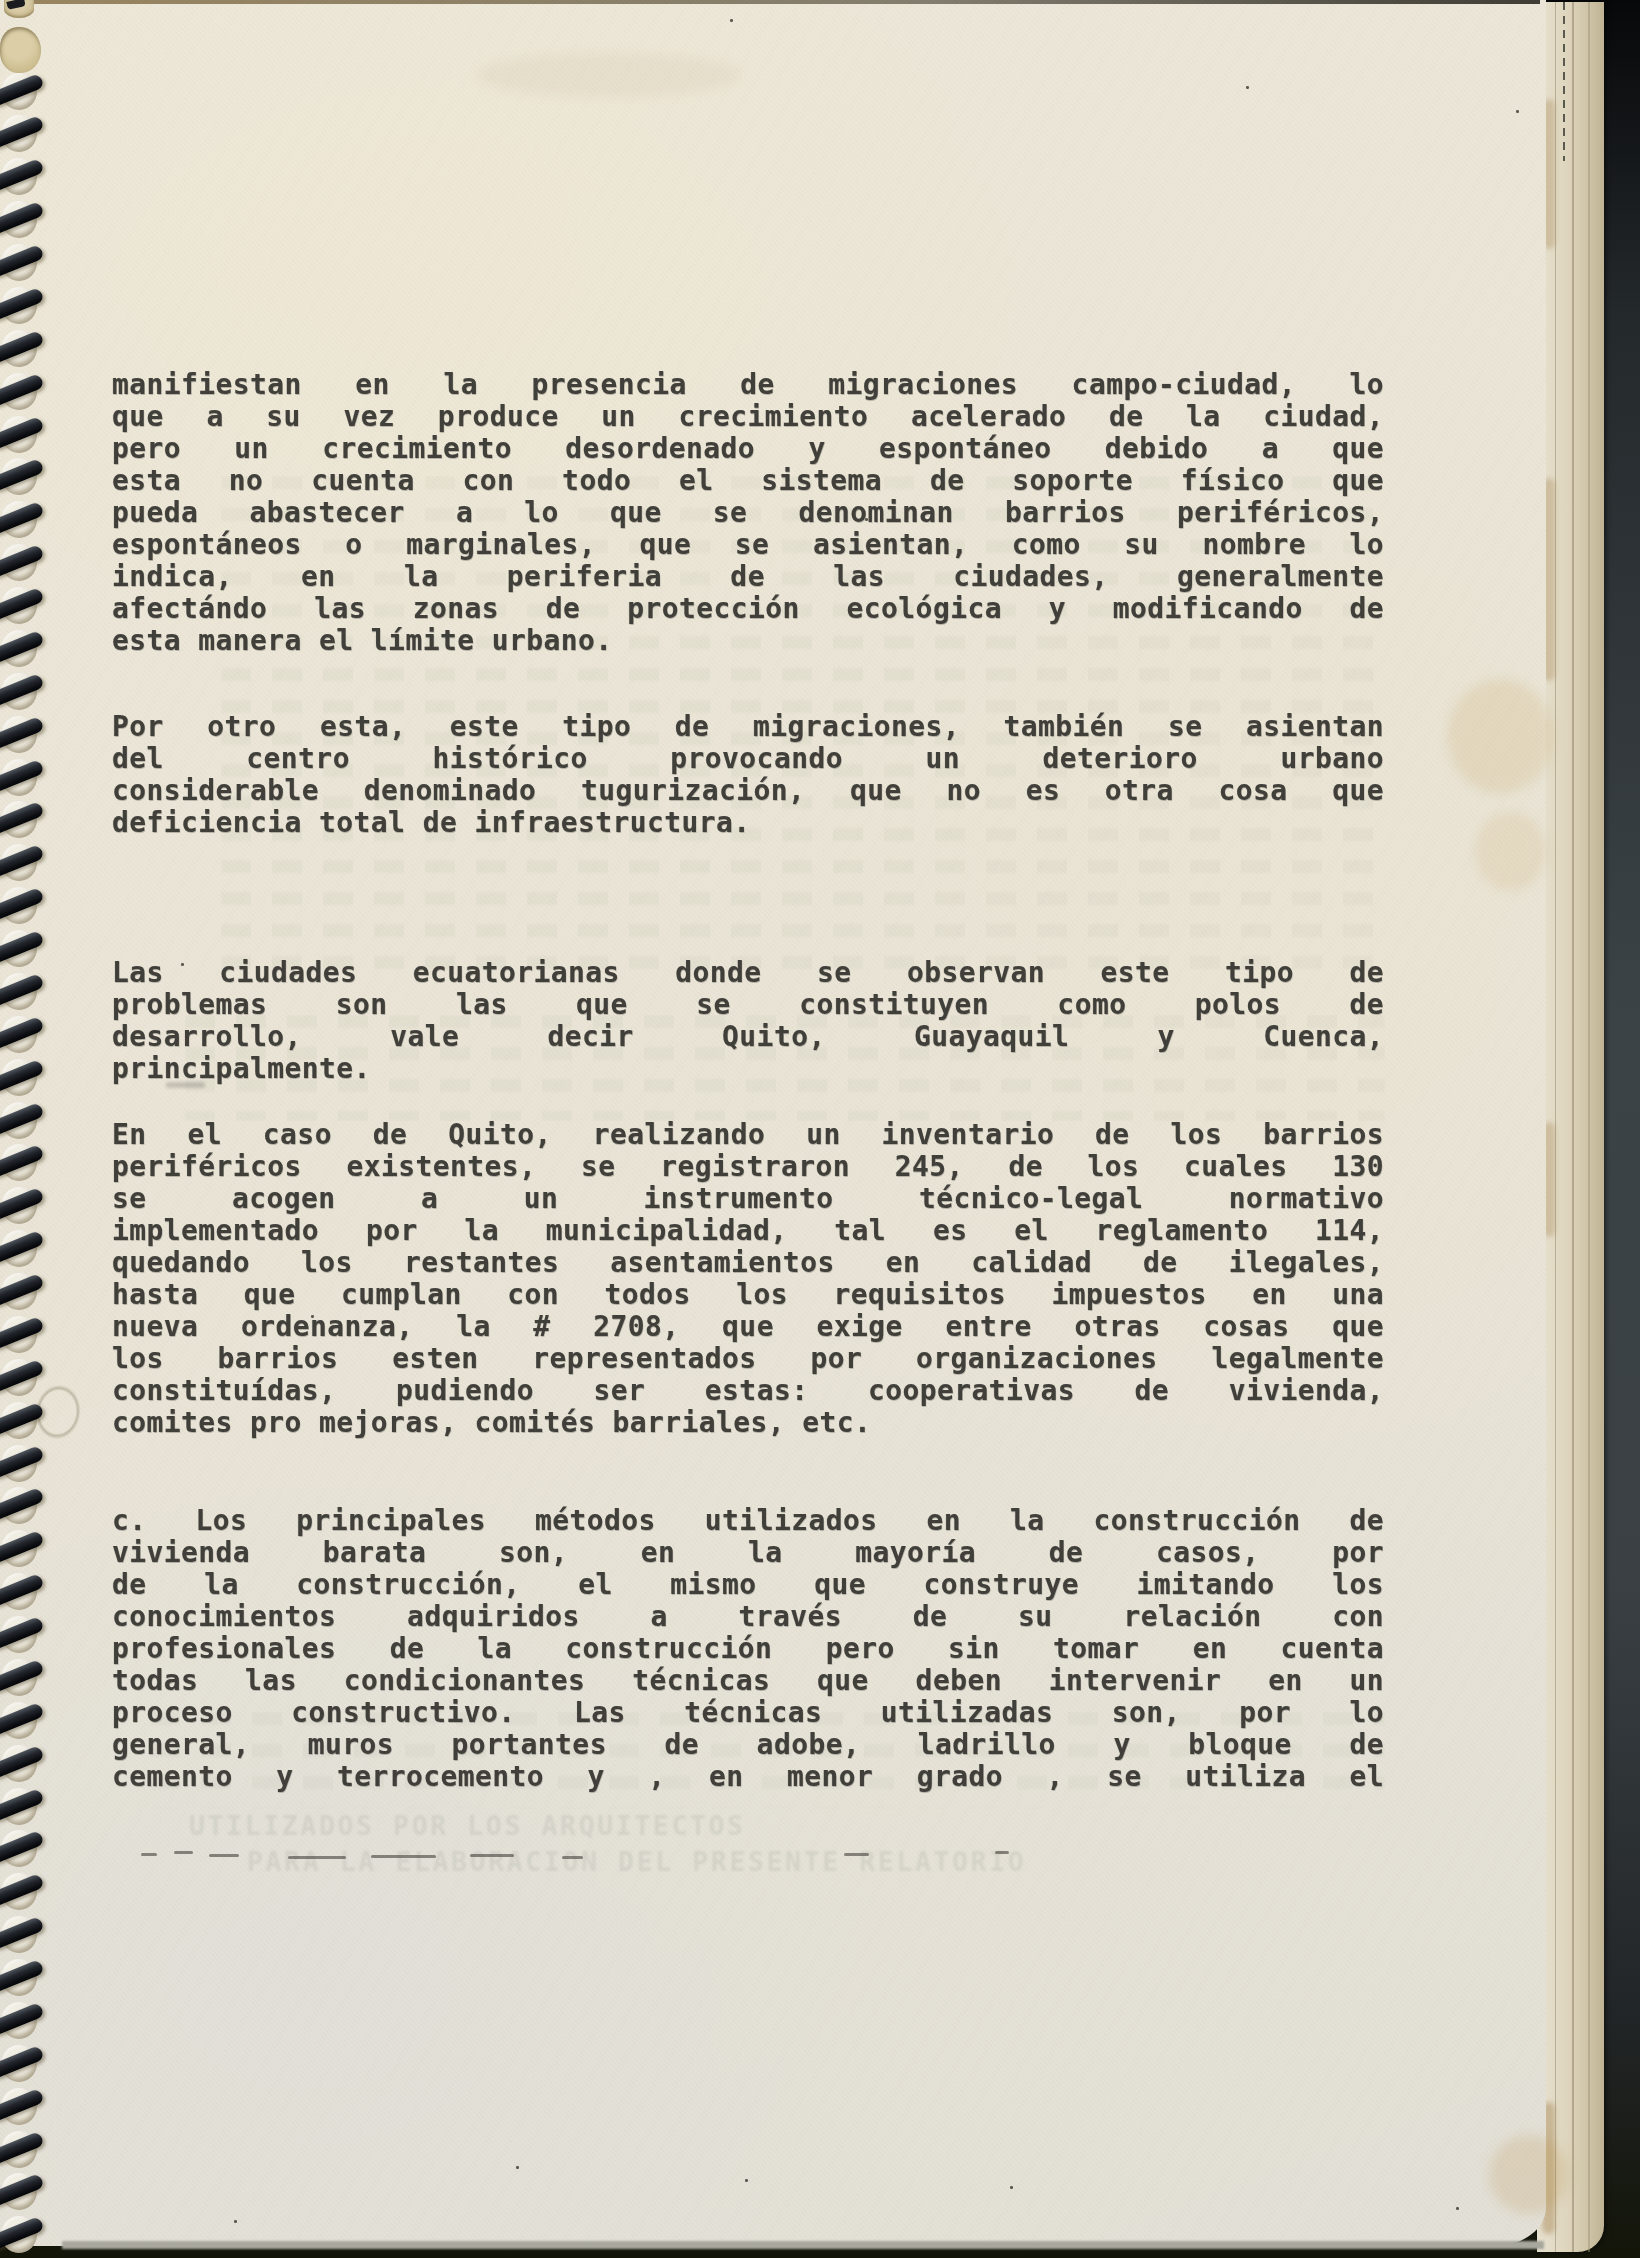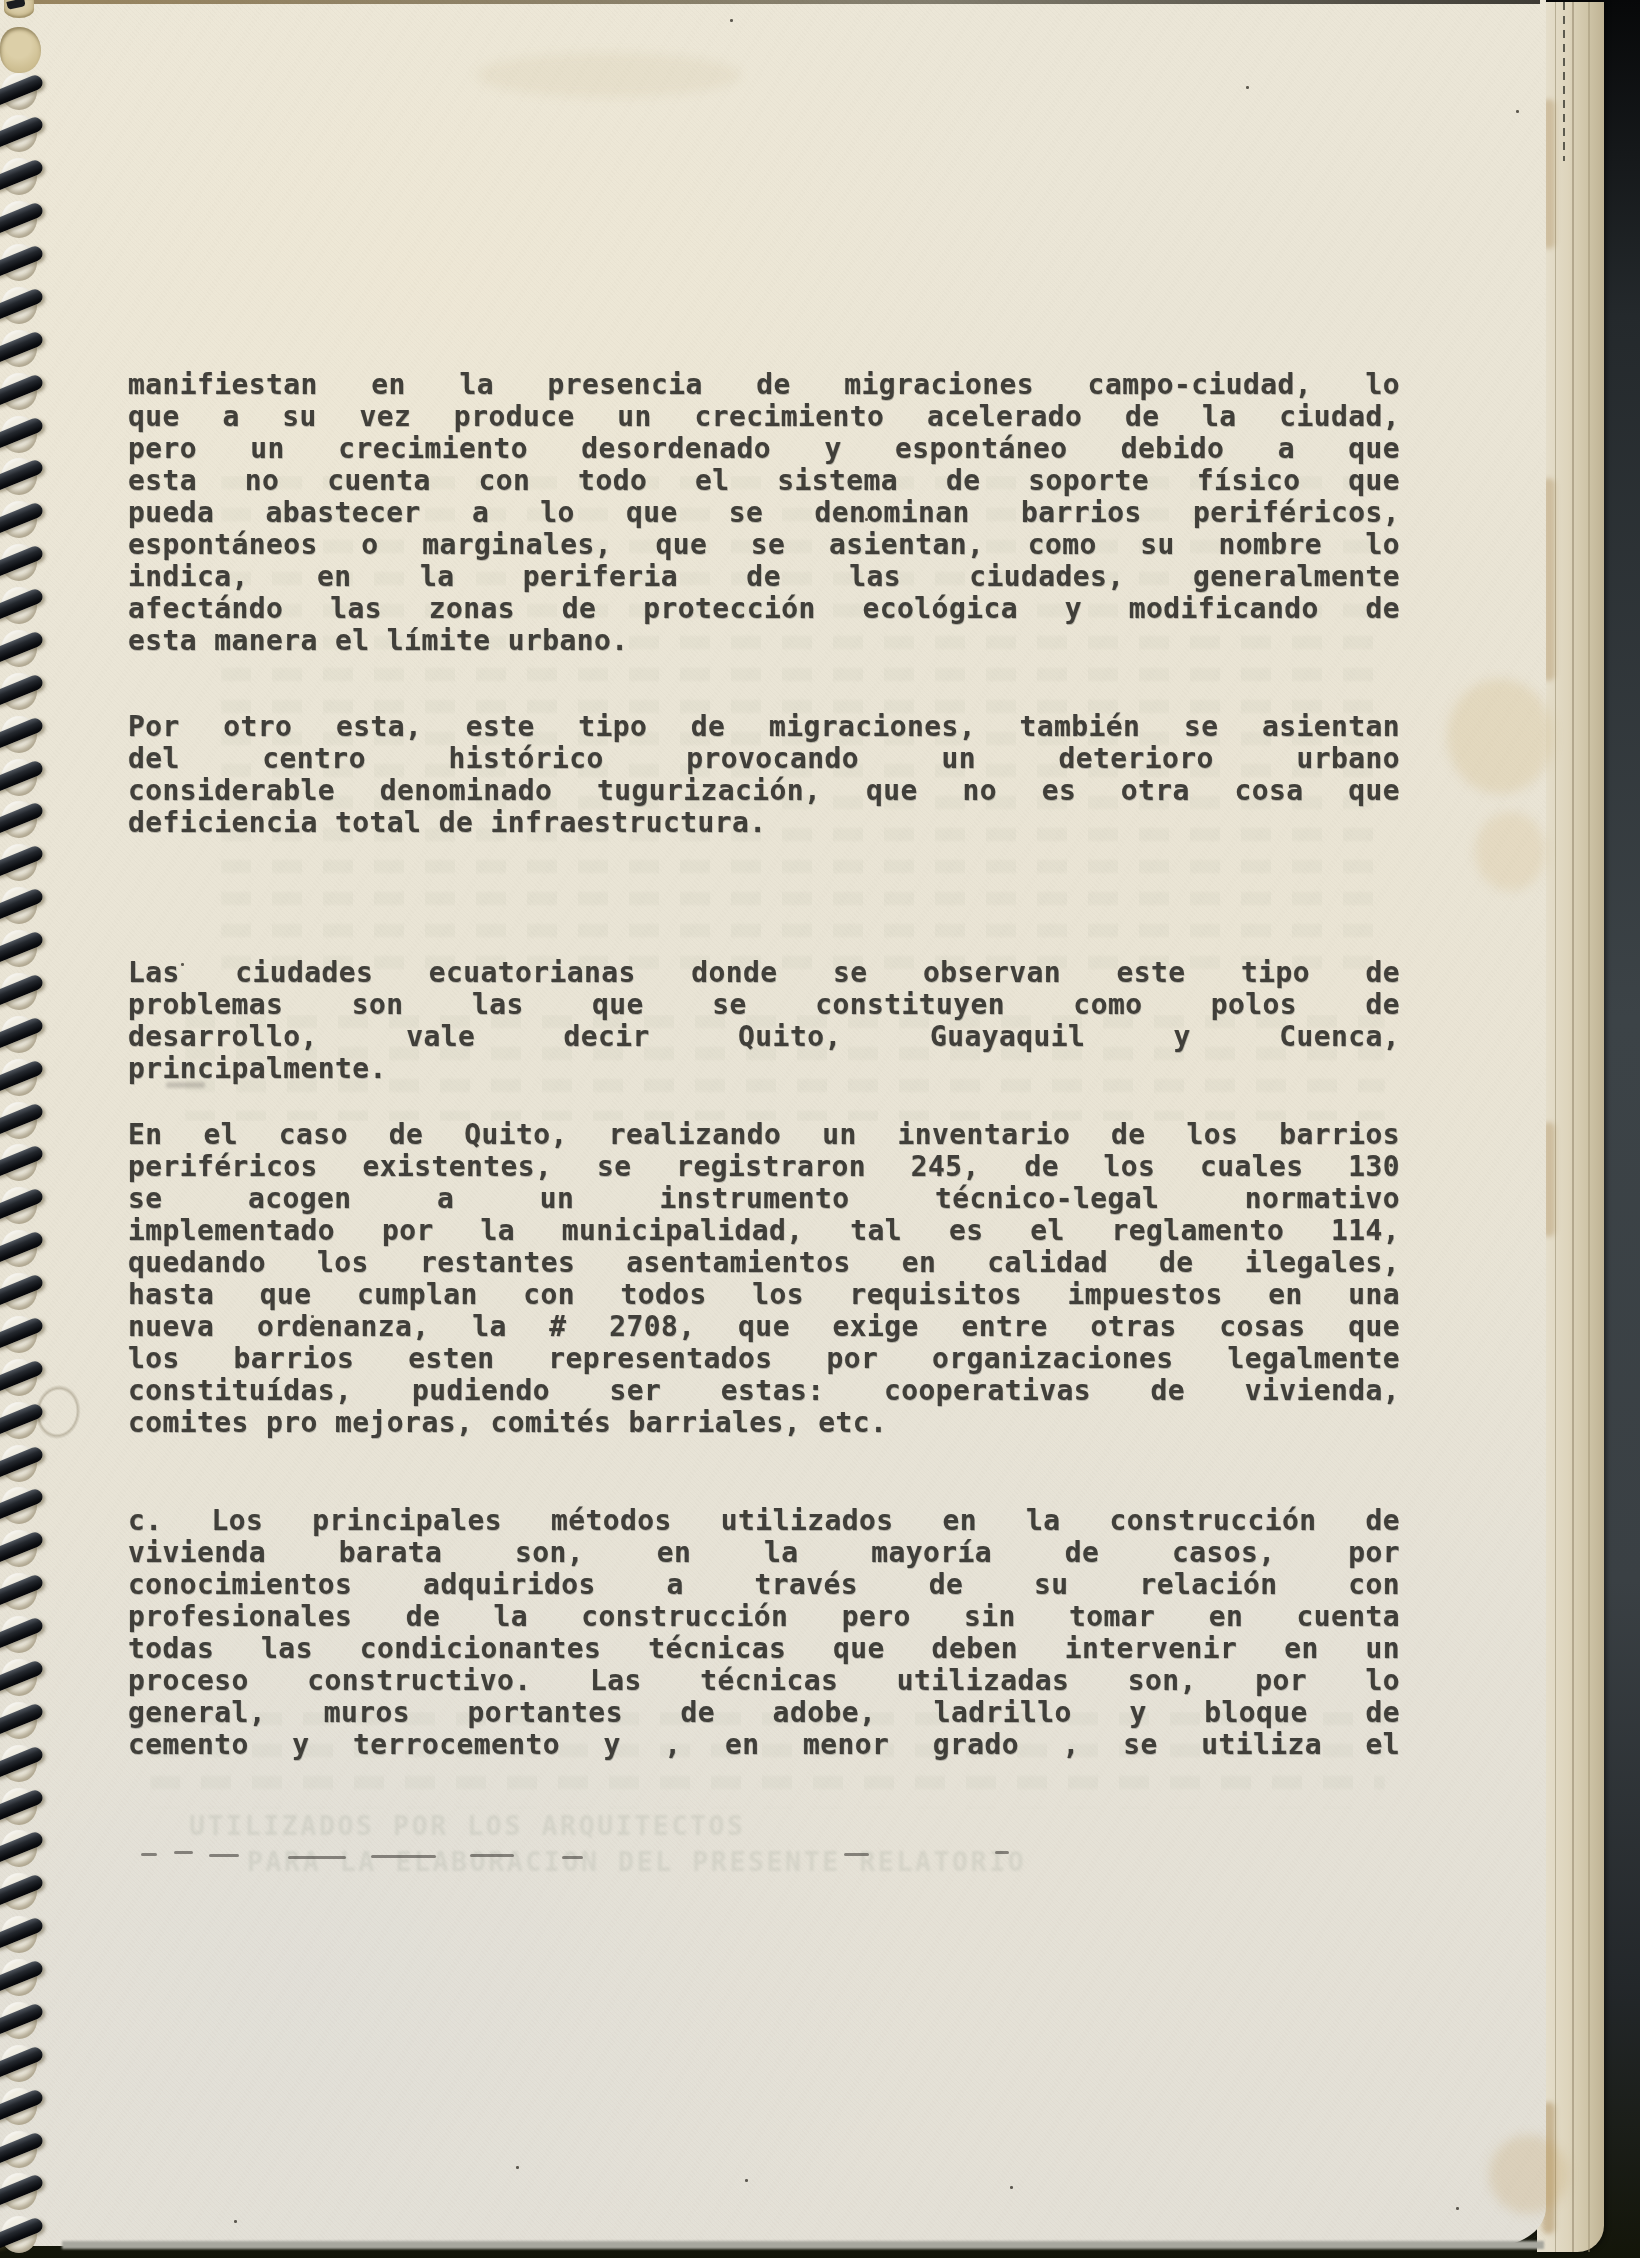--- a/index.html
+++ b/index.html
@@ -51,21 +51,21 @@
       background:radial-gradient(circle at 45% 40%,#dccfa8 35%,#cfc094 65%,#c1b083 100%);
       box-shadow:inset 0.9px 2.6px 3.5px rgba(95,80,45,.55);}
   #torn-notch{position:absolute;left:3.5px;top:0;width:30px;height:17.6px;
       border-radius:0 0 50% 50%;
       background:radial-gradient(circle at 50% 10%,#d8cba6 40%,#c9b98c 80%);
       box-shadow:inset 0 -1.8px 2.6px rgba(95,80,45,.45);}
   #coil-stub{position:absolute;left:7px;top:0;width:17.6px;height:8px;background:#1a1c20;
       border-radius:0 0 3.5px 3.5px;transform:rotate(-12deg);}
 
   
-  .para{position:absolute;left:128px;width:1272px;color:#2f2e2a;font-weight:700;
+  .para{position:absolute;left:112px;width:1272px;color:#2f2e2a;font-weight:700;
       font-size:28px;line-height:32px;letter-spacing:0.4px;opacity:.9;
       text-shadow:0.5px 0.5px 0 rgba(47,46,42,.3), -0.4px 0 0 rgba(47,46,42,.2);}
   .tline{text-align:justify;text-align-last:justify;white-space:normal;height:32px;overflow:visible;}
   .tline.last{text-align-last:left;}
 
   
   .ghost-line{position:absolute;color:#6f7d6e;font-weight:700;font-size:26.5px;letter-spacing:2.6px;
       opacity:.13;filter:blur(1.1px);white-space:nowrap;}
   .ghost-block{position:absolute;opacity:.055;filter:blur(1.4px);
       background:repeating-linear-gradient(180deg,rgba(110,125,100,.85) 0 13.2px,transparent 13.2px 32px);
@@ -141,20 +141,21 @@
           <div class="tline">quedando los restantes asentamientos en calidad de ilegales,</div>
           <div class="tline">hasta que cumplan con todos los requisitos impuestos en una</div>
           <div class="tline">nueva ordenanza, la # 2708, que exige entre otras cosas que</div>
           <div class="tline">los barrios esten representados por organizaciones legalmente</div>
           <div class="tline">constituídas, pudiendo ser estas: cooperativas de vivienda,</div>
           <div class="tline last">comites pro mejoras, comités barriales, etc.</div>
         </div>
         <div class="para" style="top: 1505px;">
           <div class="tline">c. Los principales métodos utilizados en la construcción de</div>
           <div class="tline">vivienda barata son, en la mayoría de casos, por</div>
+          <div class="tline">de la construcción, el mismo que construye imitando los</div>
           <div class="tline">conocimientos adquiridos a través de su relación con</div>
           <div class="tline">profesionales de la construcción pero sin tomar en cuenta</div>
           <div class="tline">todas las condicionantes técnicas que deben intervenir en un</div>
           <div class="tline">proceso constructivo. Las técnicas utilizadas son, por lo</div>
           <div class="tline">general, muros portantes de adobe, ladrillo y bloque de</div>
           <div class="tline">cemento y terrocemento y , en menor grado , se utiliza el</div>
         </div>
       </div>
 
     <div class="ring-stain"></div>

